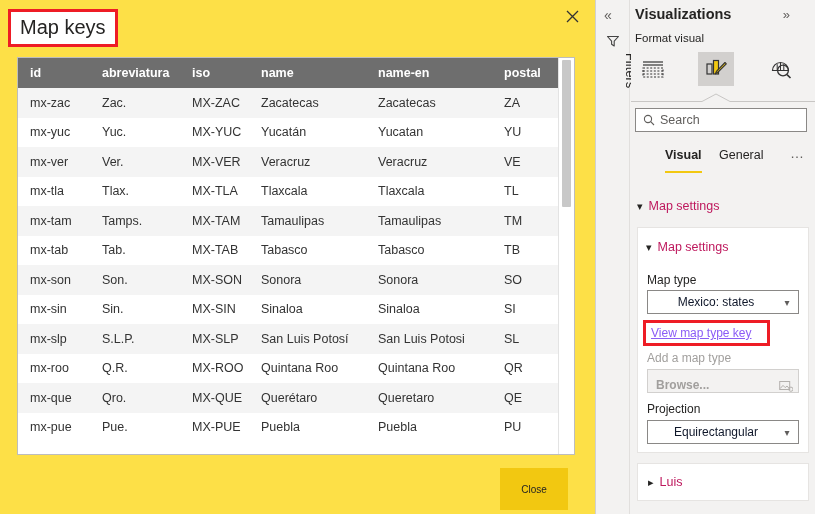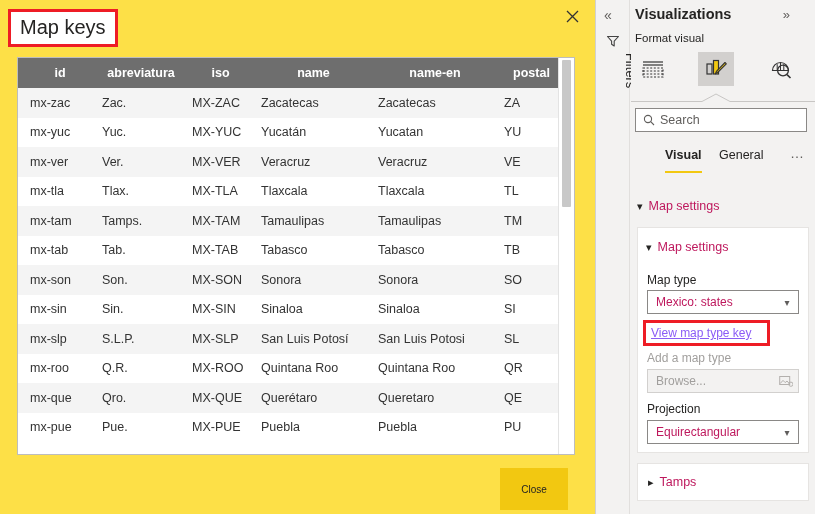--- a/index.html
+++ b/index.html
@@ -65,21 +65,21 @@
   table.keys {
     border-collapse: collapse;
     width: 541px;
     table-layout: fixed;
     font-size: 12.5px;
   }
   table.keys thead th {
     background: #6e6e6e;
     color: #ffffff;
     font-weight: bold;
-    text-align: center;
+    text-align: left;
     height: 30px;
     padding: 0 0 0 12px;
     font-size: 12.5px;
     vertical-align: middle;
   }
   table.keys tbody td {
     height: 29.5px;
     padding: 0 0 0 12px;
     color: #333333;
     vertical-align: middle;
@@ -333,24 +333,25 @@
     background: #ffffff;
     border: 1px solid #8a8886;
     box-sizing: border-box;
     display: flex;
     align-items: center;
     cursor: pointer;
   }
   .dropdown .dd-value {
     flex: 1;
     font-size: 12px;
-    color: #be185d;
+    color: #0f172a;
     padding-left: 8px;
     white-space: nowrap;
     overflow: hidden;
+    text-align: center;
   }
   .dropdown .dd-caret {
     width: 22px;
     display: flex;
     align-items: center;
     justify-content: center;
     color: #605e5c;
     font-size: 10px;
   }
 
@@ -378,22 +379,23 @@
   #label-addmap { left: 9px; top: 123px; color: #a19f9d; }
 
   #browse-box {
     position: absolute;
     left: 9px; top: 141px;
     width: 152px; height: 24px;
     background: #f3f2f1;
     border: 1px solid #d2d0ce;
     box-sizing: border-box;
     display: flex;
-    align-items: center;
+    align-items: flex-end;
     cursor: default;
+    font-weight: bold;
   }
   #browse-placeholder {
     flex: 1;
     font-size: 12px;
     color: #a19f9d;
     padding-left: 8px;
   }
   #browse-icon {
     width: 24px;
     display: flex;
@@ -674,17 +676,17 @@
       <div class="field-label" id="label-projection">Projection</div>
 
       <div class="dropdown" id="dd-projection">
         <span class="dd-value">Equirectangular</span>
         <span class="dd-caret">▾</span>
       </div>
     </div>
 
     <div id="zoom-card">
       <span class="chev">▸</span>
-      <span class="section-title">Tamps</span>
+      <span class="section-title">Luis</span>
     </div>
 
   </div>
 </div>
 
 </body></html>

